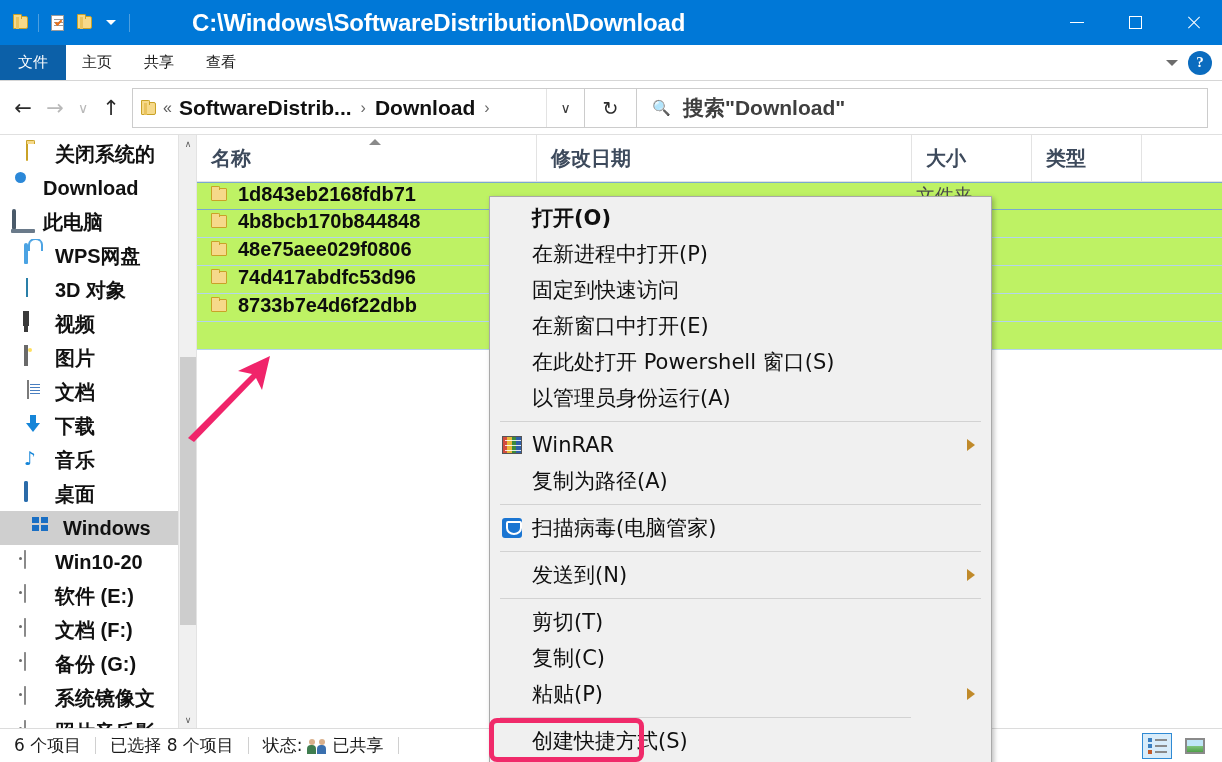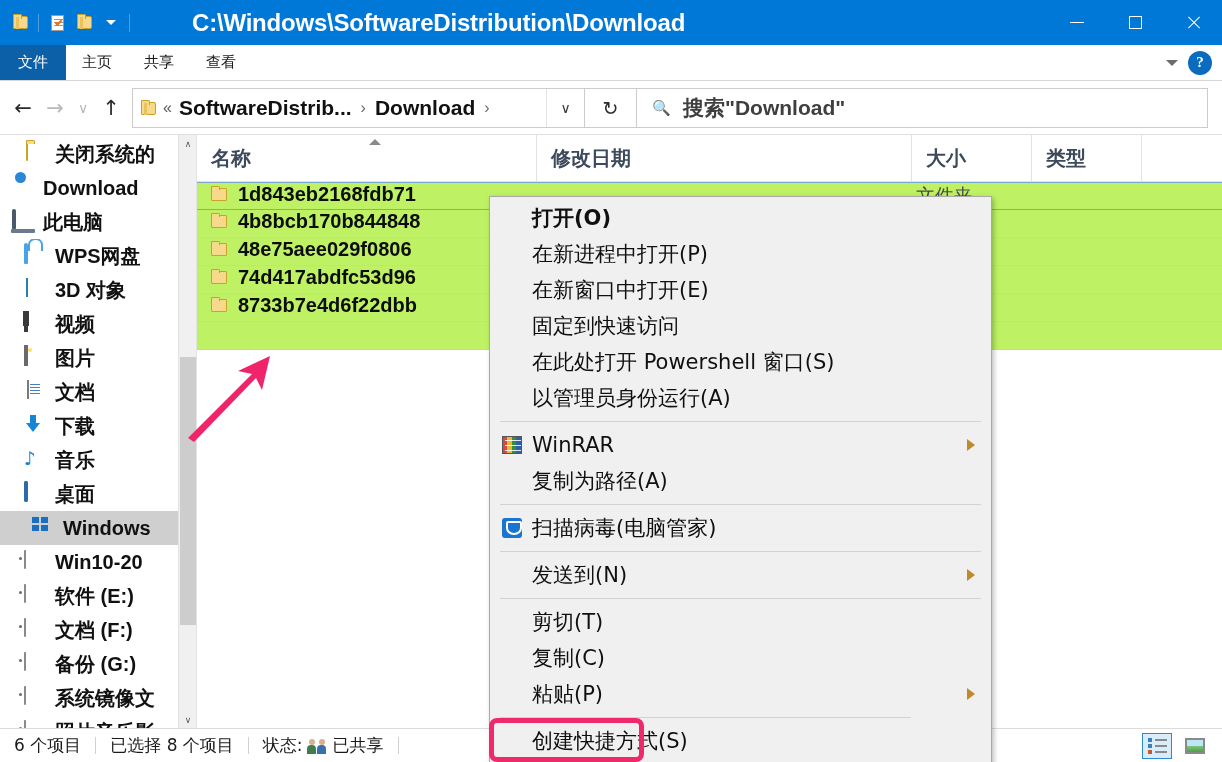--- a/index.html
+++ b/index.html
@@ -820,25 +820,25 @@
     <div class="mi">
       <span class="mi-ico"></span>
       <span class="mi-label bold">打开(O)</span>
     </div>
     <div class="mi">
       <span class="mi-ico"></span>
       <span class="mi-label">在新进程中打开(P)</span>
     </div>
     <div class="mi">
       <span class="mi-ico"></span>
+      <span class="mi-label">固定到快速访问</span>
+    </div>
+    <div class="mi">
+      <span class="mi-ico"></span>
       <span class="mi-label">在新窗口中打开(E)</span>
-    </div>
-    <div class="mi">
-      <span class="mi-ico"></span>
-      <span class="mi-label">固定到快速访问</span>
     </div>
     <div class="mi">
       <span class="mi-ico"></span>
       <span class="mi-label">在此处打开 Powershell 窗口(S)</span>
     </div>
     <div class="mi">
       <span class="mi-ico"></span>
       <span class="mi-label">以管理员身份运行(A)</span>
     </div>
     <div class="mi-sep"></div>

